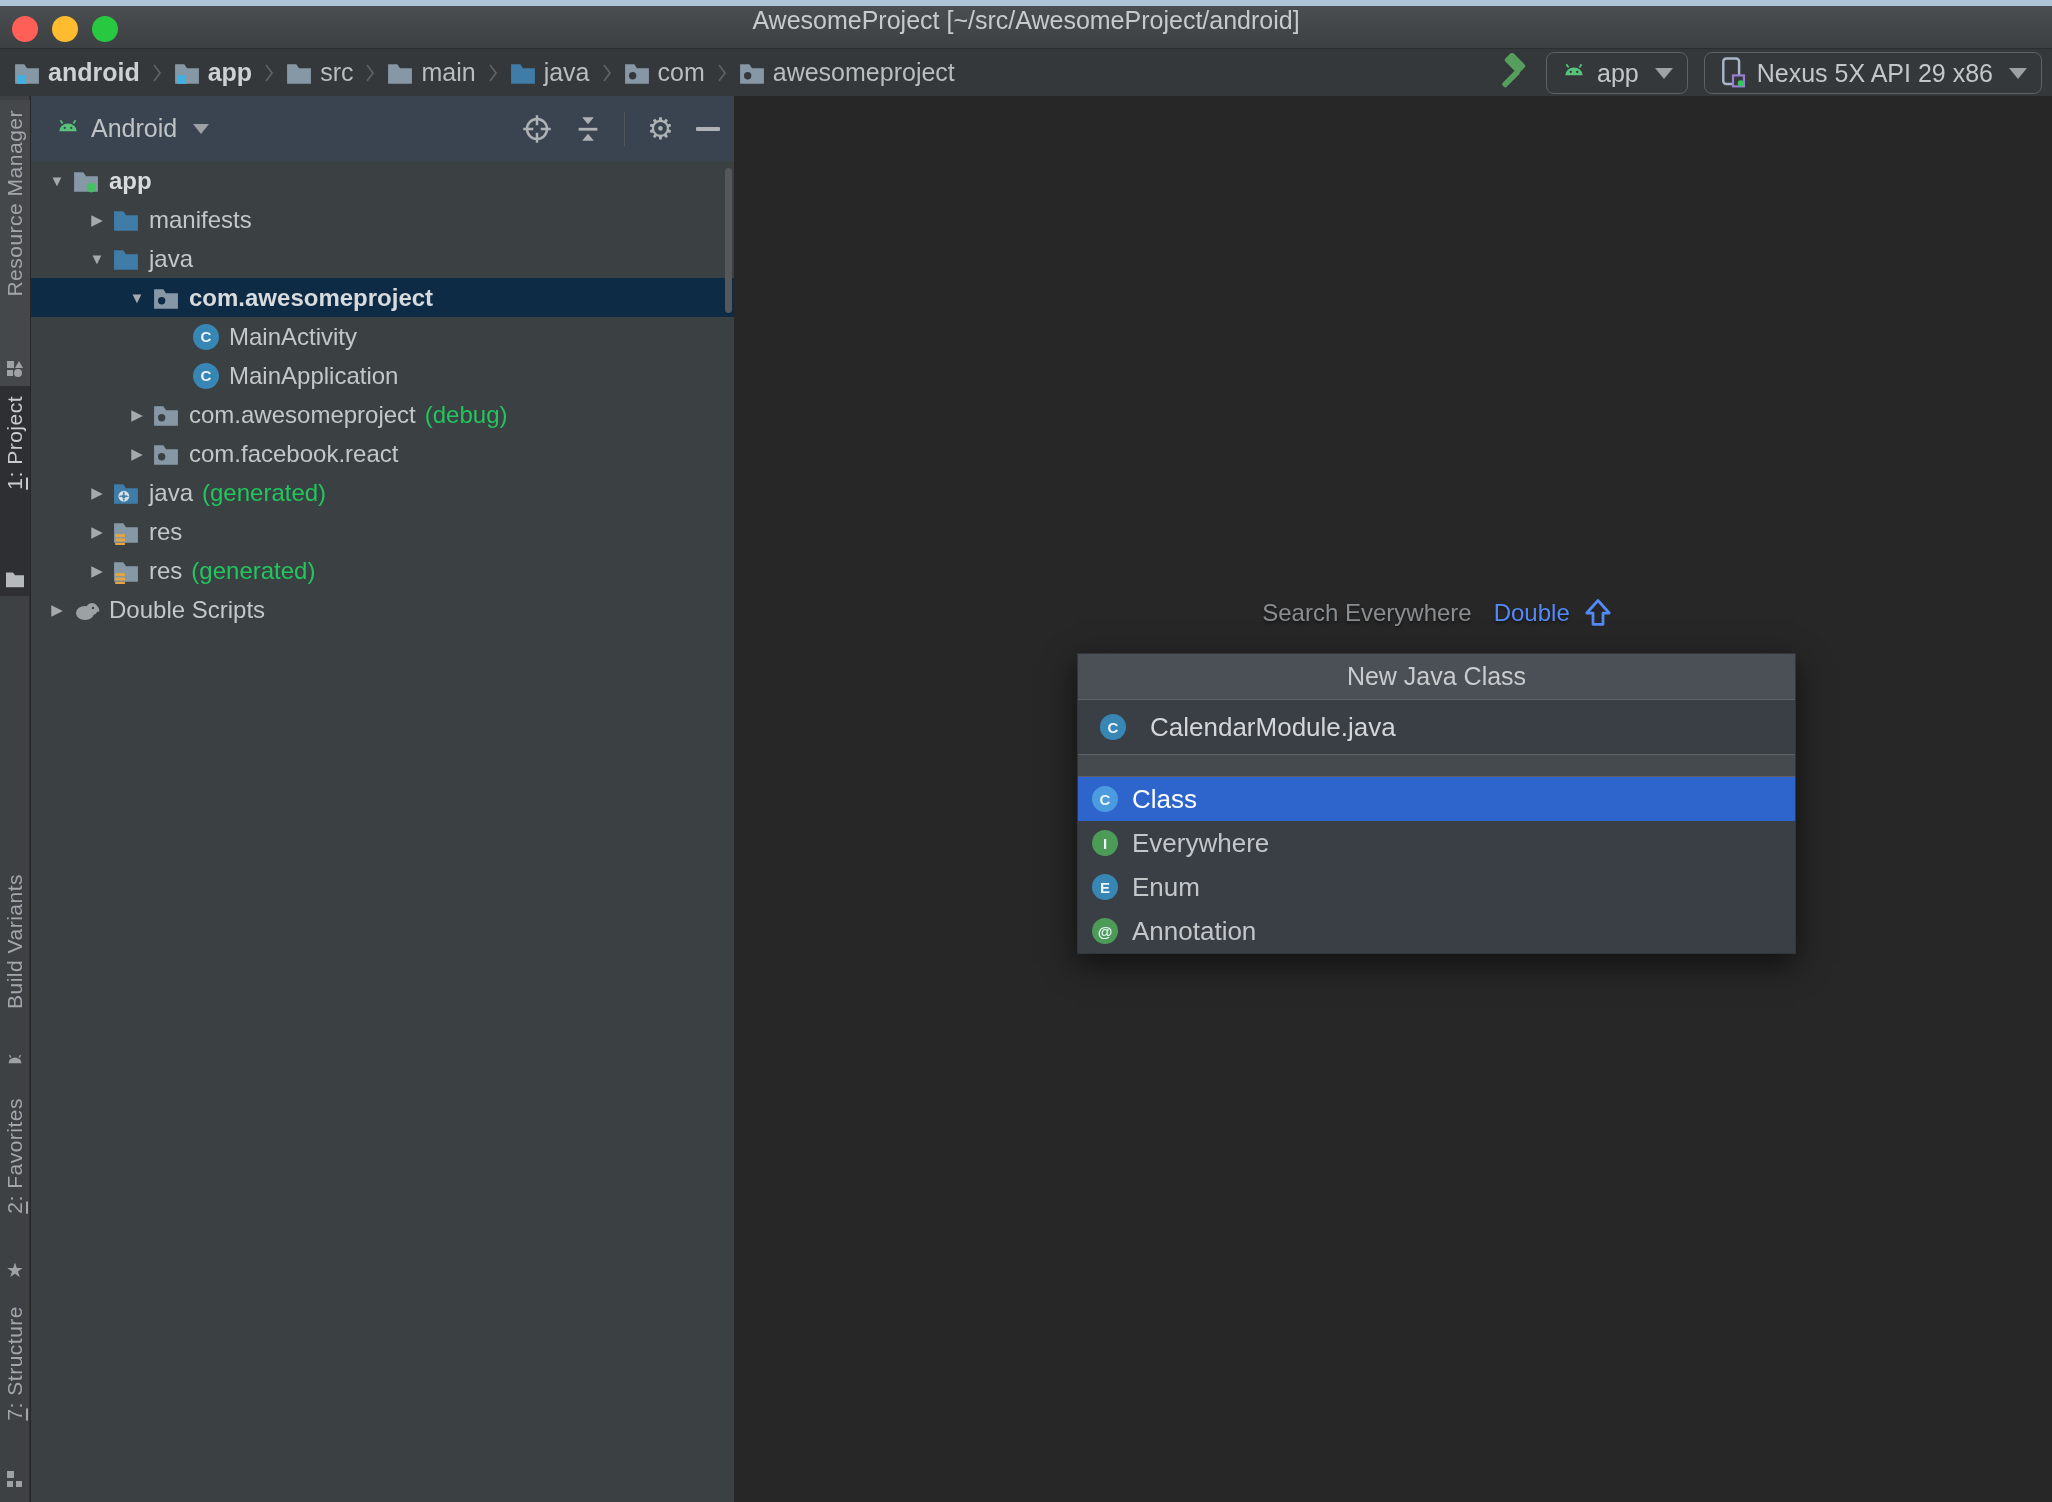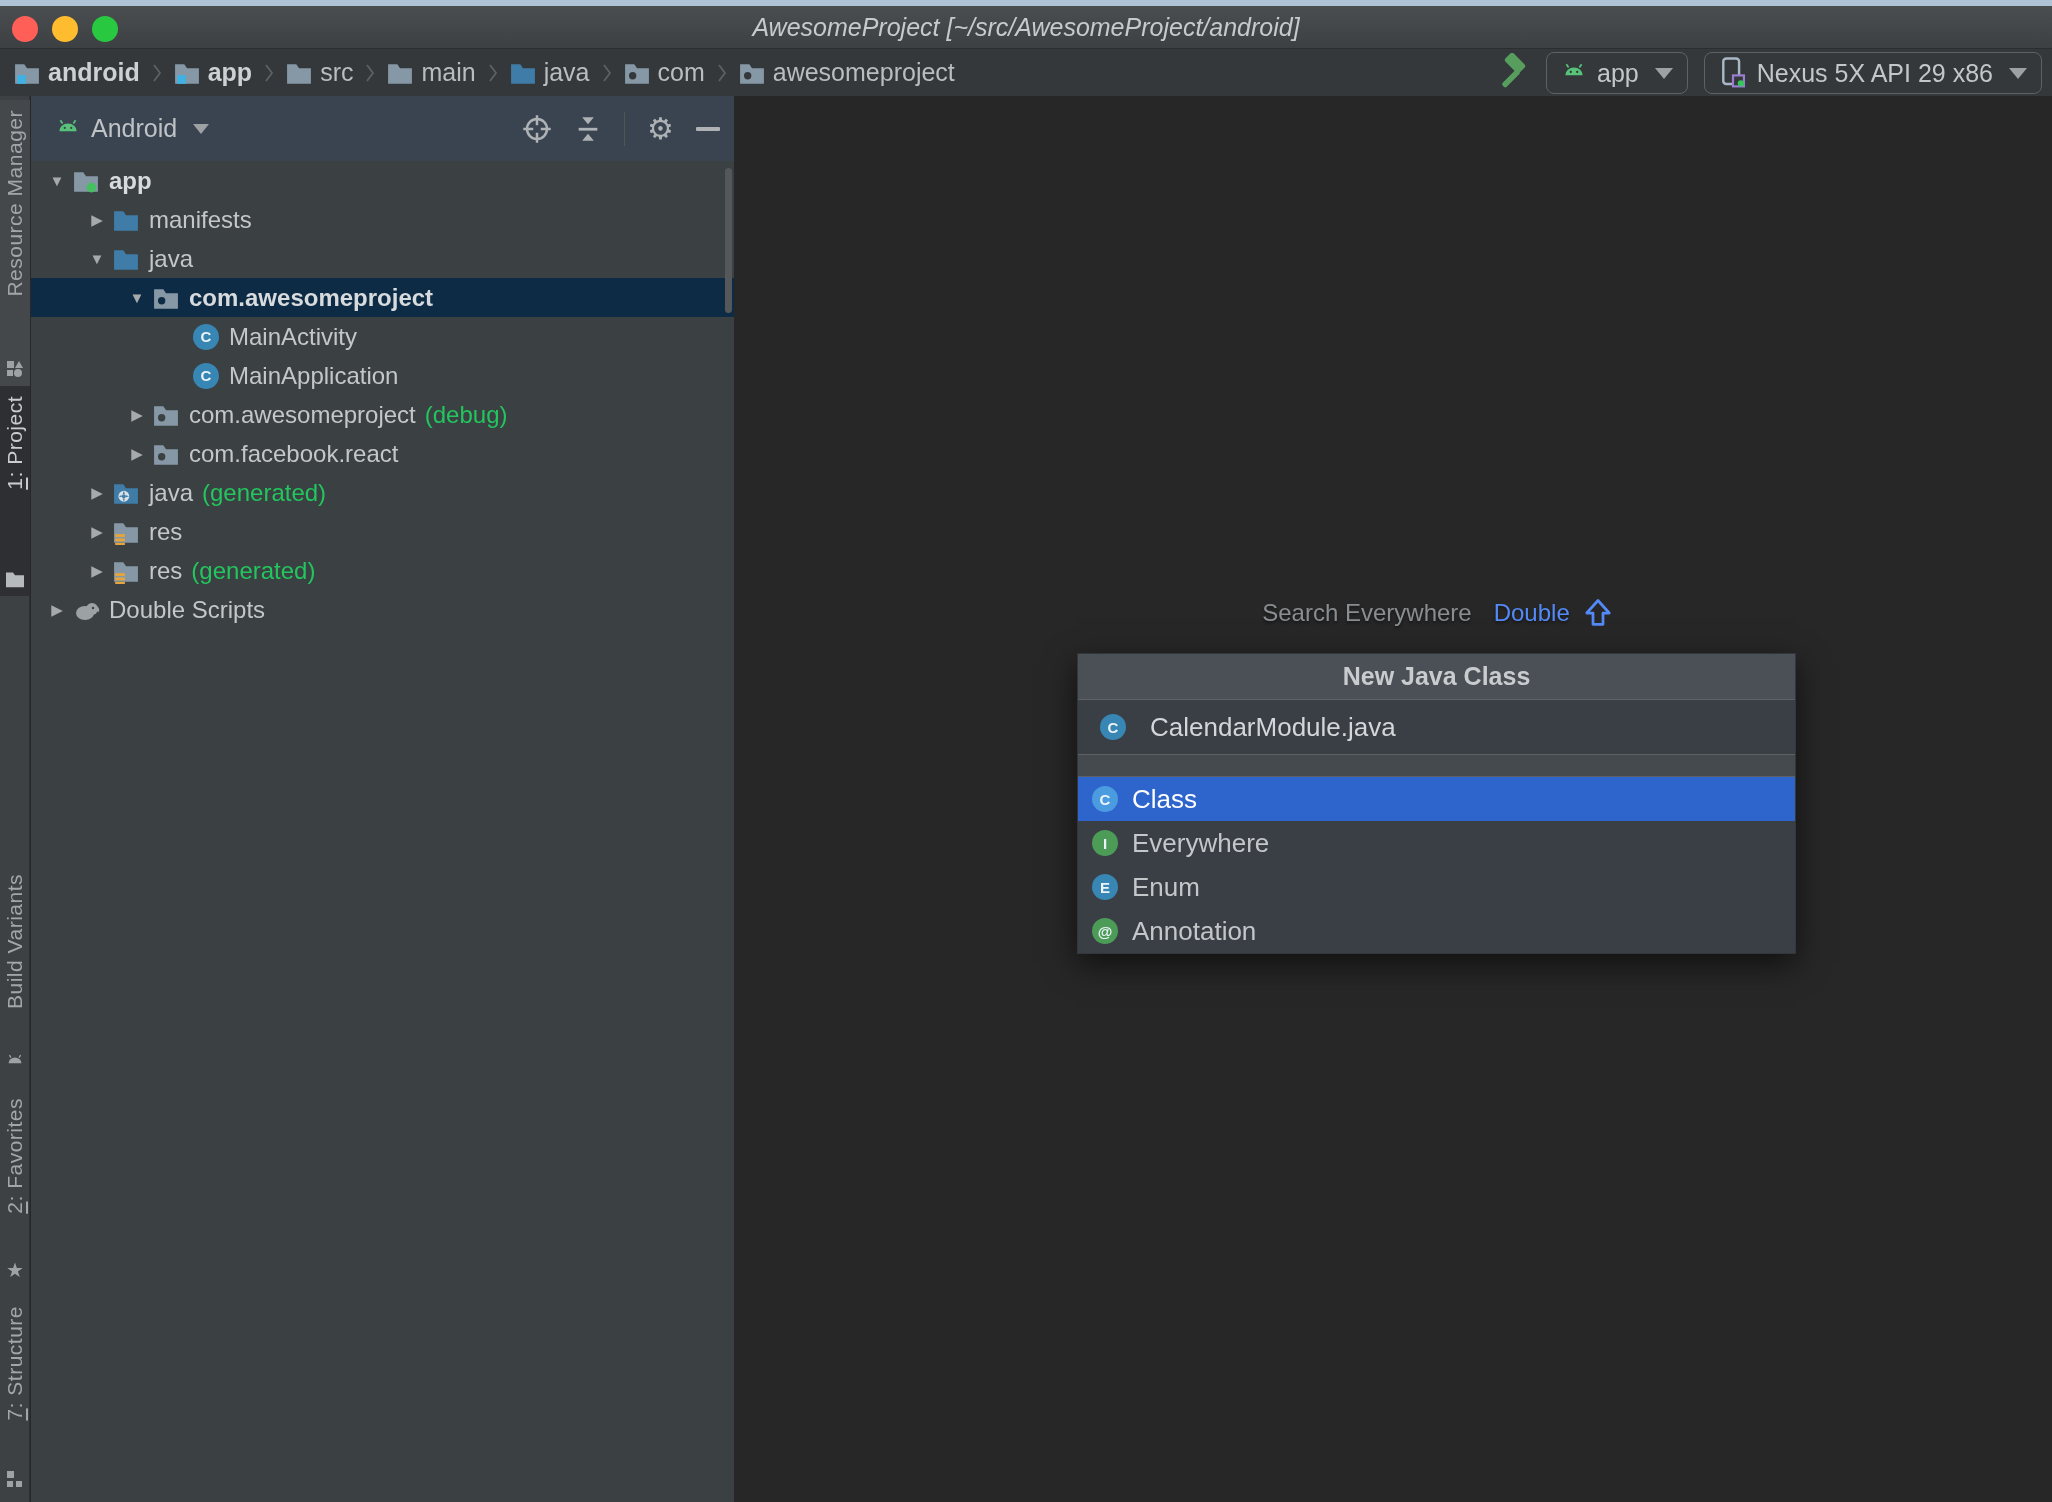--- a/index.html
+++ b/index.html
@@ -3,21 +3,21 @@
 <meta charset="utf-8">
 <style>
   * { margin:0; padding:0; box-sizing:border-box; }
   html,body { width:2052px; height:1502px; overflow:hidden; background:#272727;
     font-family:"Liberation Sans", sans-serif; }
   #screen { position:relative; width:2052px; height:1502px; }
 
   
   .mac-strip { position:absolute; left:0; top:0; width:2052px; height:6px; background:#AEC3D6; }
   .titlebar { position:absolute; left:0; top:6px; width:2052px; height:42px;
-    background:linear-gradient(#4A4E51,#3C4043); display:flex; align-items:center;font-style:italic; }
+    background:linear-gradient(#4A4E51,#3C4043); display:flex; align-items:flex-start; }
   .traffic { position:absolute; left:12px; top:10px; display:flex; gap:14px; }
   .light { width:26px; height:26px; border-radius:50%; }
   .win-title { width:100%; text-align:center; font-size:25px; color:#C7CACC; }
 
   .toolbar { position:absolute; left:0; top:48px; width:2052px; height:48px;
     background:#34383B; border-top:1px solid #2B2E31; display:flex; align-items:center; }
   .crumbs { display:flex; align-items:center; margin-left:14px; gap:10px; }
   .crumb { display:flex; align-items:center; gap:8px; }
   .crumb .lbl { font-size:25px; color:#B9BDC0; }
   .crumb.bold .lbl { font-weight:700; color:#CDD1D4; }
@@ -71,21 +71,21 @@
   .editor { position:absolute; left:734px; top:96px; width:1318px; height:1406px; background:#272727; }
   .hint { position:absolute; left:343px; top:502px; width:720px; display:flex; justify-content:center;
     align-items:center; gap:14px; font-size:24px; text-shadow:0 2px 3px rgba(0,0,0,.45); }
   .hint .h1 { color:#8A8E91; }
   .hint .h2 { color:#548AF7; margin-left:8px; }
 
   
   .popup { position:absolute; left:1077px; top:653px; width:719px; background:#3A3E45;
     box-shadow:0 10px 30px rgba(0,0,0,.6); border:1px solid #33373C; }
   .pp-header { height:46px; background:#4B5056; border-bottom:1px solid #5E6266;
-    display:flex; align-items:center; justify-content:center; font-size:25px; color:#C9CCCE;font-weight:bold; }
+    display:flex; align-items:center; justify-content:center; font-size:25px; color:#C9CCCE; }
   .pp-file { height:55px; background:#3A3F46; border-bottom:1px solid #5E6266;
     display:flex; align-items:center; gap:14px; padding-left:20px; font-size:26px; color:#D4D7D9; }
   .pp-strip { height:22px; background:#454A4F; border-bottom:1px solid #5E6266; }
   .pp-opt { height:44px; display:flex; align-items:center; gap:14px; padding-left:14px;
     font-size:26px; color:#C3C7CA; }
   .pp-opt.selected { background:#2E65CC; color:#FFFFFF; }
 
   svg { display:block; }
 </style>
 </head>

